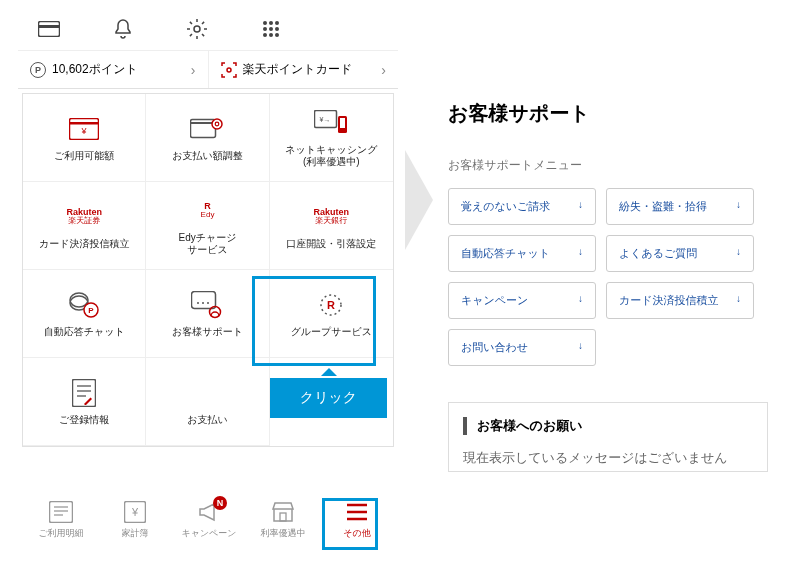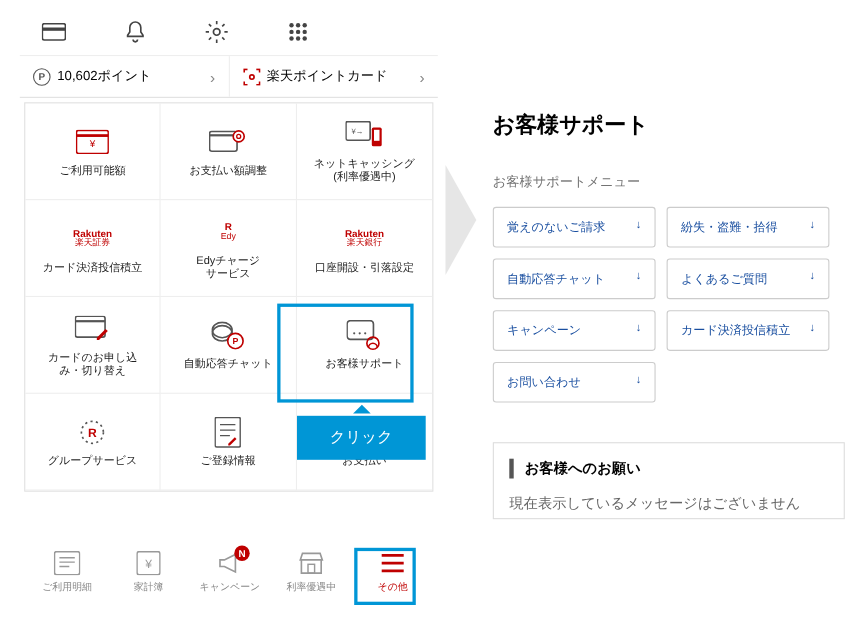--- a/index.html
+++ b/index.html
@@ -276,30 +276,20 @@
         <div class="icon">
           <div class="rak-logo">
             <div>Rakuten</div>
             <div class="jp">楽天銀行</div>
           </div>
         </div>
         <div class="lbl">口座開設・引落設定</div>
       </div>
       <div class="cell">
         <div class="icon">
-          <svg width="32" height="24" viewBox="0 0 32 24">
-            <rect x="0.5" y="0.5" width="27" height="19" rx="2" fill="none" stroke="#555" stroke-width="1.5"></rect>
-            <rect x="0.5" y="4" width="27" height="2" fill="#555"></rect>
-            <path d="M22 22 30 14l-2-2-8 8v2z" fill="#bf0000"></path>
-          </svg>
-        </div>
-        <div class="lbl">カードのお申し込<br>み・切り替え</div>
-      </div>
-      <div class="cell">
-        <div class="icon">
           <svg width="30" height="26" viewBox="0 0 30 26">
             <ellipse cx="10" cy="8" rx="9" ry="7" fill="none" stroke="#555" stroke-width="1.5"></ellipse>
             <ellipse cx="10" cy="11" rx="9" ry="7" fill="none" stroke="#555" stroke-width="1.5"></ellipse>
             <circle cx="22" cy="18" r="7" fill="#fff" stroke="#bf0000" stroke-width="1.5"></circle>
             <text x="22" y="21" font-size="8" text-anchor="middle" fill="#bf0000" font-weight="bold">P</text>
           </svg>
         </div>
         <div class="lbl">自動応答チャット</div>
       </div>
       <div class="cell">

